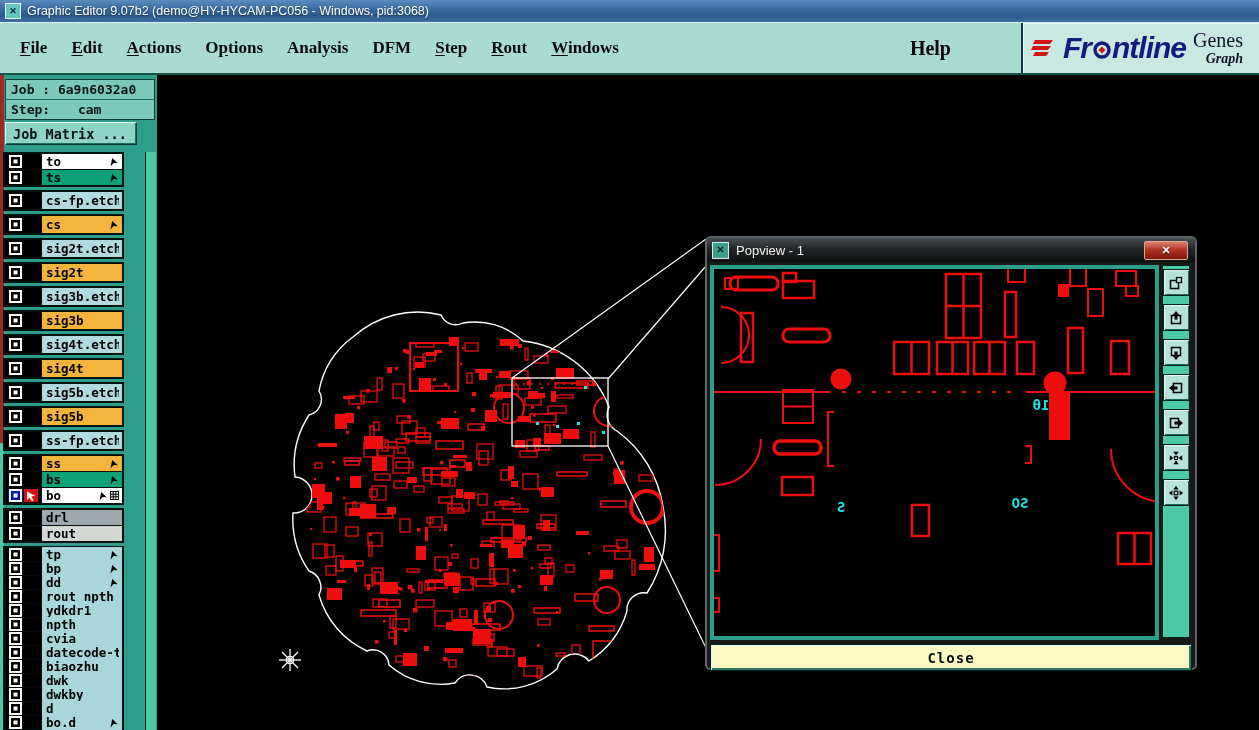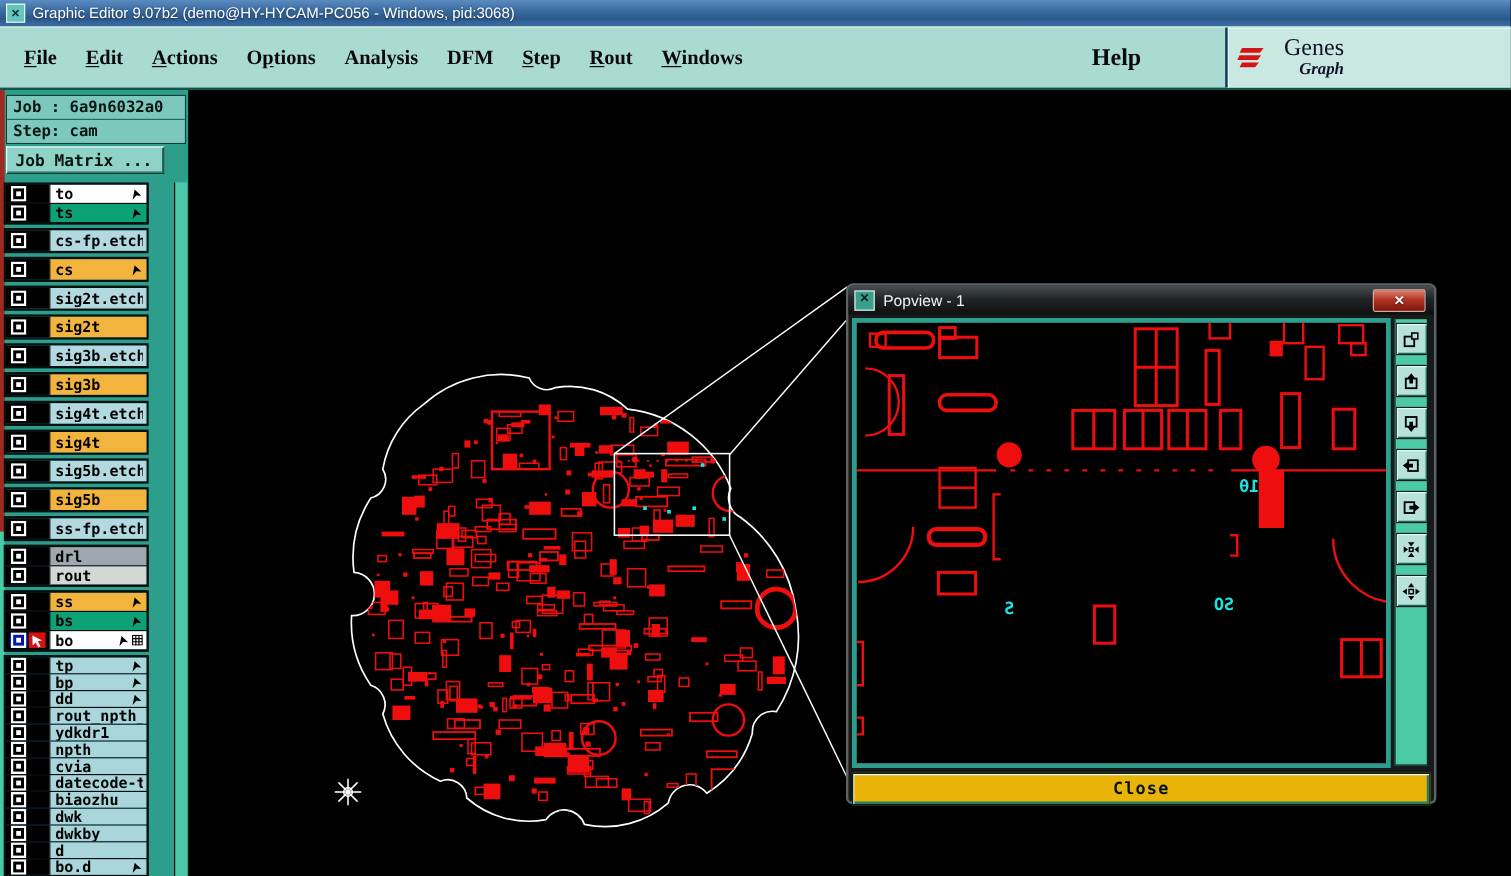--- a/index.html
+++ b/index.html
@@ -37,40 +37,40 @@
     font-size:14px;color:#10102a;text-align:right;margin-top:2px;}
   
   .sidebar{position:absolute;left:0;top:75px;width:157px;height:655px;background:#2d9e8b;}
   .edge-strip{position:absolute;left:0;top:0;width:4px;height:655px;background:#49c9a5;}
   .edge-strip .red{position:absolute;left:0;top:0;width:4px;height:368px;background:#9e2a22;}
   .jobbox{position:absolute;left:5px;top:4px;width:148px;background:#62b5a9;
     border:1px solid #0e3e36;box-shadow:1px 1px 0 #d2efe9 inset;}
   .jobfield{height:19px;background:#7cc8bd;border-bottom:1px solid #1c6d5e;
     display:flex;align-items:center;padding:0 5px;
     font-family:"DejaVu Sans Mono",monospace;font-weight:bold;font-size:13px;color:#061512;white-space:pre;}
-  .jobfield:last-child{border-bottom:none;}
+  .jobfield:last-child{border-bottom:none;gap:20px;}
   .matrixbtn{position:absolute;left:5px;top:47px;width:132px;height:23px;background:#8fd2c6;
     border:1px solid #0e3e36;border-top-color:#eafaf6;border-left-color:#eafaf6;
     box-shadow:inset -1px -1px 0 #1c6d5e;display:flex;align-items:center;padding-left:7px;
     font-family:"DejaVu Sans Mono",monospace;font-weight:bold;font-size:13.5px;color:#061512;box-sizing:border-box;text-align:center;}
   .layerlist{position:absolute;left:3px;top:77px;width:121px;height:578px;overflow:hidden;}
   .lgroup{border:2px solid #03120f;background:#000;margin-bottom:3px;}
   .lrow{display:flex;align-items:stretch;border-bottom:1px solid #0a0a0a;background:#0c4a6e;}
   .lrow:last-child{border-bottom:none;}
   .chkcell{width:33px;background:#000;display:flex;align-items:center;padding-left:3px;gap:1px;flex:none;}
   .chkbox{width:15px;height:13px;display:flex;align-items:center;justify-content:center;}
   .chkbox.blue{background:#0016b6;border-radius:2px;}
   .redarrow{width:14px;height:13px;background:#d80f0f;display:flex;align-items:center;justify-content:center;}
   .lbl{flex:1;display:flex;align-items:center;padding:0 3px 0 4px;
     font-family:"DejaVu Sans Mono",monospace;font-weight:bold;font-size:12.5px;color:#000;
     white-space:nowrap;overflow:hidden;border-left:1px solid #0a0a0a;}
   .lbl .lname{flex:1;overflow:hidden;}
   .g-tall .lrow{height:17px;}
   .g-mid  .lrow{height:15px;}
-  .g-dense .lrow{height:13px;}
+  .g-dense .lrow{height:13px;align-items:center;}
   .scrollstrip{position:absolute;left:145px;top:77px;width:10px;height:578px;
     background:#49c9a5;border-left:1px solid #03120f;}
   
   .canvas{position:absolute;left:157px;top:75px;width:1102px;height:655px;background:#000;}
   #board-svg{position:absolute;left:0;top:0;}
   
   .popview{position:absolute;left:548px;top:161px;width:492px;height:434px;
     background:#181a1a;border:2px solid #5c6468;border-radius:6px 6px 5px 5px;
     box-shadow:2px 3px 6px rgba(0,0,0,.7);box-sizing:border-box;}
   .pv-title{height:24px;border-radius:4px 4px 0 0;
@@ -84,21 +84,21 @@
     background:linear-gradient(180deg,#e08070 0%,#b43424 45%,#7c150a 100%);
     color:#fff;font-size:11px;font-weight:bold;display:flex;align-items:center;justify-content:center;
     margin-right:2px;text-shadow:0 1px 1px #400;}
   .pv-body{display:flex;padding:3px 3px 0 3px;}
   .pv-frame{border:4px solid #2d9e8b;background:#000;width:441px;height:367px;position:relative;}
   .pv-strip{width:28px;margin-left:3px;background:#4ccaa6;border:1px solid #06221c;
     height:373px;display:flex;flex-direction:column;align-items:center;padding-top:3px;box-sizing:border-box;}
   .pv-tool{width:25px;height:25px;margin-bottom:8px;background:#b6e2da;
     border:1px solid #06221c;box-shadow:inset 1px 1px 0 #e8f8f4, inset -1px -1px 0 #1c6a58;
     display:flex;align-items:center;justify-content:center;flex:none;}
-  .pv-closebar{margin:4px 3px 0 3px;height:25px;background:#eab308;
+  .pv-closebar{margin:4px 3px 0 3px;height:25px;background:#fef9c3;
     border:1px solid #06221c;box-shadow:inset 1px 1px 0 #e8f8f4, inset -2px -2px 0 #2a7a68;
     display:flex;align-items:center;justify-content:center;
     font-family:"DejaVu Sans Mono",monospace;font-weight:bold;font-size:14px;color:#03120f;letter-spacing:1px;}
   .pv-canvas-text{font-family:"DejaVu Sans Mono",monospace;font-weight:bold;}
 </style>
 </head>
 <body>
 
 <div class="titlebar">
   <div class="appicon">✕</div>
@@ -118,20 +118,28 @@
       <div class="menu-item"><u>W</u>indows</div>
     </div>
   <div class="mspacer"></div>
   <div class="help-item">Help</div>
   <div class="logo-panel">
     <svg class="speedlines" width="30" height="30" viewBox="0 0 30 30">
       <polygon points="4,7 22,7 19,11 2,11" fill="#d41414"></polygon>
       <polygon points="2,13 20,13 17,17 0,17" fill="#d41414"></polygon>
       <polygon points="4,19 18,19 15,23 2,23" fill="#d41414"></polygon>
     </svg>
+    <div class="brandname">
+      <span>Fr</span>
+      <svg class="odot" width="20" height="20" viewBox="0 0 20 20">
+        <circle cx="10" cy="10" r="7" fill="none" stroke="#161a7e" stroke-width="3.4"></circle>
+        <rect x="7.5" y="7.5" width="5" height="5" fill="#d41414" transform="rotate(45 10 10)"></rect>
+      </svg>
+      <span>ntline</span>
+    </div>
     <div class="prodcol">
       <div class="prodname">Genes</div>
       <div class="prodsub">Graph</div>
     </div>
   </div>
 </div>
 
 <div class="sidebar">
   <div class="edge-strip">
       <div class="red"></div>
@@ -353,48 +361,20 @@
       <div class="lgroup g-mid">
         <div class="lrow">
           <div class="chkcell">
             <div class="chkbox">
               <svg width="13" height="13" viewBox="0 0 13 13">
                 <rect x="1" y="1" width="11" height="11" fill="none" stroke="#fff" stroke-width="2"></rect>
                 <rect x="4.5" y="4.5" width="4" height="4" fill="#fff"></rect>
               </svg>
             </div>
           </div>
-          <div class="lbl" style="background: rgb(159, 168, 174);">
-            <span class="lname">drl</span>
-          </div>
-        </div>
-        <div class="lrow">
-          <div class="chkcell">
-            <div class="chkbox">
-              <svg width="13" height="13" viewBox="0 0 13 13">
-                <rect x="1" y="1" width="11" height="11" fill="none" stroke="#fff" stroke-width="2"></rect>
-                <rect x="4.5" y="4.5" width="4" height="4" fill="#fff"></rect>
-              </svg>
-            </div>
-          </div>
-          <div class="lbl" style="background: rgb(212, 216, 212);">
-            <span class="lname">rout</span>
-          </div>
-        </div>
-      </div>
-      <div class="lgroup g-mid">
-        <div class="lrow">
-          <div class="chkcell">
-            <div class="chkbox">
-              <svg width="13" height="13" viewBox="0 0 13 13">
-                <rect x="1" y="1" width="11" height="11" fill="none" stroke="#fff" stroke-width="2"></rect>
-                <rect x="4.5" y="4.5" width="4" height="4" fill="#fff"></rect>
-              </svg>
-            </div>
-          </div>
           <div class="lbl" style="background: rgb(242, 180, 61);">
             <span class="lname">ss</span>
             <span style="display: flex;">
               <svg width="10" height="11" viewBox="0 0 10 11" style="flex:none">
                 <path d="M1.5,10.5 L3.2,2 L8.8,7.2 L4.6,7.0 Z" fill="#000"></path>
               </svg>
             </span>
           </div>
         </div>
         <div class="lrow">
@@ -438,20 +418,48 @@
             </span>
             <span style="display: flex;">
               <svg width="9" height="9" viewBox="0 0 9 9" style="flex:none;margin-left:2px">
                 <rect x="0.5" y="0.5" width="8" height="8" fill="none" stroke="#000"></rect>
                 <line x1="3.2" y1="0" x2="3.2" y2="9" stroke="#000"></line>
                 <line x1="5.8" y1="0" x2="5.8" y2="9" stroke="#000"></line>
                 <line x1="0" y1="3.2" x2="9" y2="3.2" stroke="#000"></line>
                 <line x1="0" y1="5.8" x2="9" y2="5.8" stroke="#000"></line>
               </svg>
             </span>
+          </div>
+        </div>
+      </div>
+      <div class="lgroup g-mid">
+        <div class="lrow">
+          <div class="chkcell">
+            <div class="chkbox">
+              <svg width="13" height="13" viewBox="0 0 13 13">
+                <rect x="1" y="1" width="11" height="11" fill="none" stroke="#fff" stroke-width="2"></rect>
+                <rect x="4.5" y="4.5" width="4" height="4" fill="#fff"></rect>
+              </svg>
+            </div>
+          </div>
+          <div class="lbl" style="background: rgb(159, 168, 174);">
+            <span class="lname">drl</span>
+          </div>
+        </div>
+        <div class="lrow">
+          <div class="chkcell">
+            <div class="chkbox">
+              <svg width="13" height="13" viewBox="0 0 13 13">
+                <rect x="1" y="1" width="11" height="11" fill="none" stroke="#fff" stroke-width="2"></rect>
+                <rect x="4.5" y="4.5" width="4" height="4" fill="#fff"></rect>
+              </svg>
+            </div>
+          </div>
+          <div class="lbl" style="background: rgb(212, 216, 212);">
+            <span class="lname">rout</span>
           </div>
         </div>
       </div>
       <div class="lgroup g-dense">
         <div class="lrow">
           <div class="chkcell">
             <div class="chkbox">
               <svg width="13" height="13" viewBox="0 0 13 13">
                 <rect x="1" y="1" width="11" height="11" fill="none" stroke="#fff" stroke-width="2"></rect>
                 <rect x="4.5" y="4.5" width="4" height="4" fill="#fff"></rect>

